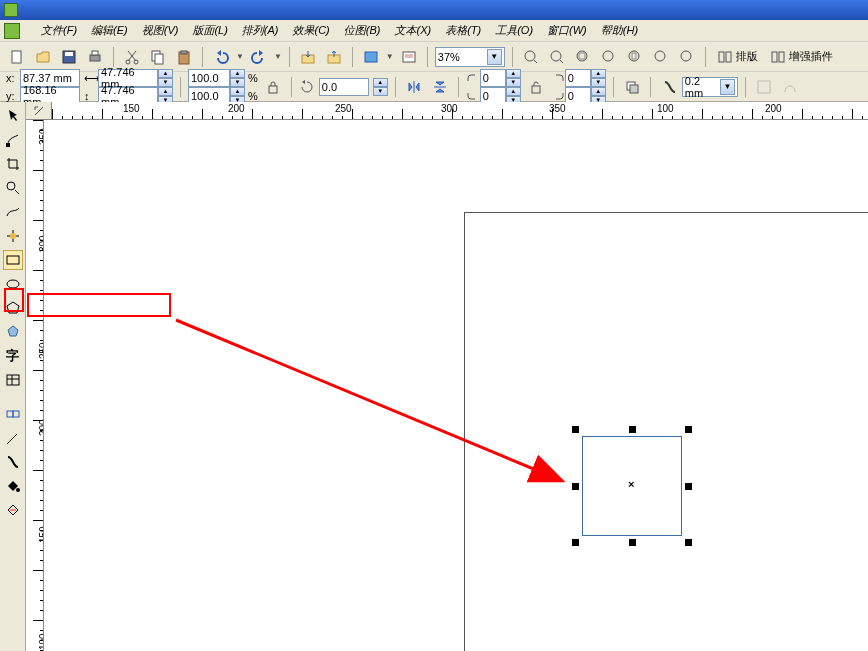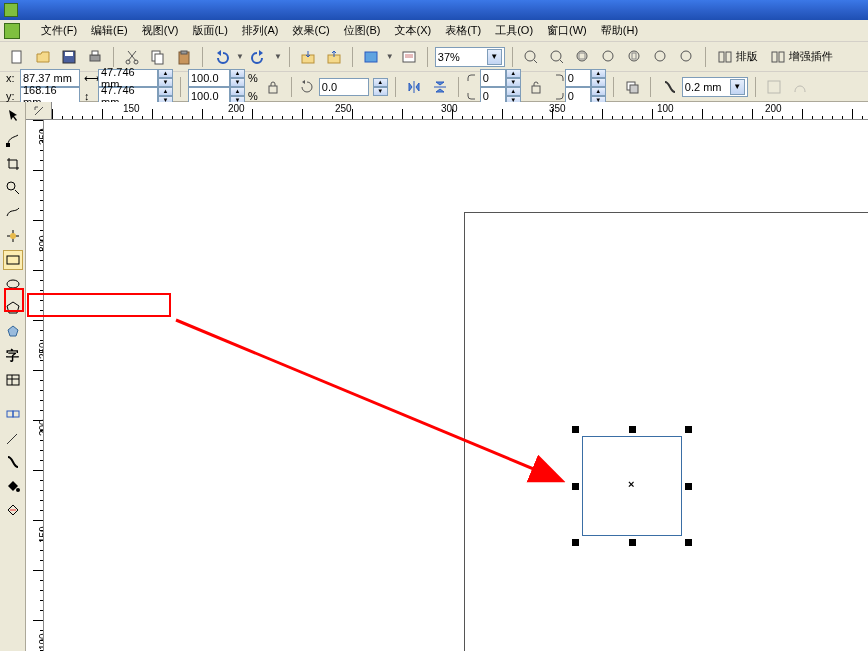--- a/index.html
+++ b/index.html
@@ -1,21 +1,21 @@
 <!DOCTYPE html>
 <html><head>
 <meta charset="utf-8">
 <style>
 * { margin: 0; padding: 0; box-sizing: border-box; font-family: "Microsoft YaHei", Tahoma, sans-serif; font-size: 11px; }
 body { background: #ece9d8; width: 868px; height: 651px; overflow: hidden; position: relative; }
 .titlebar { background: linear-gradient(to bottom, #3b78e7 0%, #2d62cc 50%, #1e4fb3 100%); height: 20px; color: #fff; display: flex; align-items: center; padding: 0 4px; font-weight: bold; }
 .titlebar .app-icon { width: 14px; height: 14px; background: #7fbf3f; border: 1px solid #3a6b1a; margin-right: 4px; }
 .menubar { background: #ece9d8; height: 22px; display: flex; align-items: center; padding: 2px 4px; border-bottom: 1px solid #d4d0c8; }
 .menubar .doc-icon { width: 16px; height: 16px; background: #7fbf3f; border: 1px solid #3a6b1a; margin-right: 14px; }
-.menubar .menu-item { padding: 2px 7px; cursor: default; }
+.menubar .menu-item { padding: 2px 7px; cursor: default; font-style: italic; }
 .toolbar1 { background: #ece9d8; height: 30px; display: flex; align-items: center; padding: 2px 6px; border-bottom: 1px solid #d4d0c8; gap: 4px; }
 .tbtn { width: 22px; height: 22px; border: 1px solid transparent; display: flex; align-items: center; justify-content: center; cursor: default; background: transparent; }
 .sep { width: 1px; height: 20px; background: #aca899; margin: 0 3px; }
 .zoom-select { width: 70px; height: 20px; border: 1px solid #7f9db9; background: #fff; padding: 0 2px; display: flex; align-items: center; justify-content: space-between; }
 .zoom-select .arrow { width: 15px; height: 16px; background: linear-gradient(#e6eefc,#c3d5f3); border: 1px solid #7f9db9; display: flex; align-items: center; justify-content: center; font-size: 8px; }
 .props-bar { background: #ece9d8; height: 30px; display: flex; align-items: center; padding: 2px 6px; gap: 4px; border-bottom: 1px solid #aca899; }
 .coord-group { display: flex; flex-direction: column; font-size: 10px; line-height: 12px; }
 .coord-group .row { display: flex; align-items: center; }
 .coord-group .lbl { width: 14px; }
 .num-input { border: 1px solid #7f9db9; background: #fff; height: 18px; padding: 0 2px; width: 60px; display: flex; align-items: center; }
@@ -368,21 +368,21 @@
   <button class="tbtn">
       <svg class="icon">
         <rect x="3" y="3" width="8" height="8" fill="#fff" stroke="#555"></rect>
         <rect x="6" y="6" width="8" height="8" fill="#ccc" stroke="#555"></rect>
       </svg>
     </button>
   <div class="sep"></div>
   <svg class="icon" style="margin-left:4px">
       <path d="M3 3c5 0 5 10 10 10" fill="none" stroke="#333" stroke-width="2"></path>
     </svg>
-  <div class="zoom-select" style="width:66px">
+  <div class="zoom-select" style="width:56px">
     <span>0.2 mm</span>
     <span class="arrow">▼</span>
   </div>
   <div class="sep"></div>
   <button class="tbtn" style="opacity:0.5">
       <svg class="icon">
         <rect x="2" y="2" width="12" height="12" fill="none" stroke="#888"></rect>
       </svg>
     </button>
   <button class="tbtn" style="opacity:0.5">

